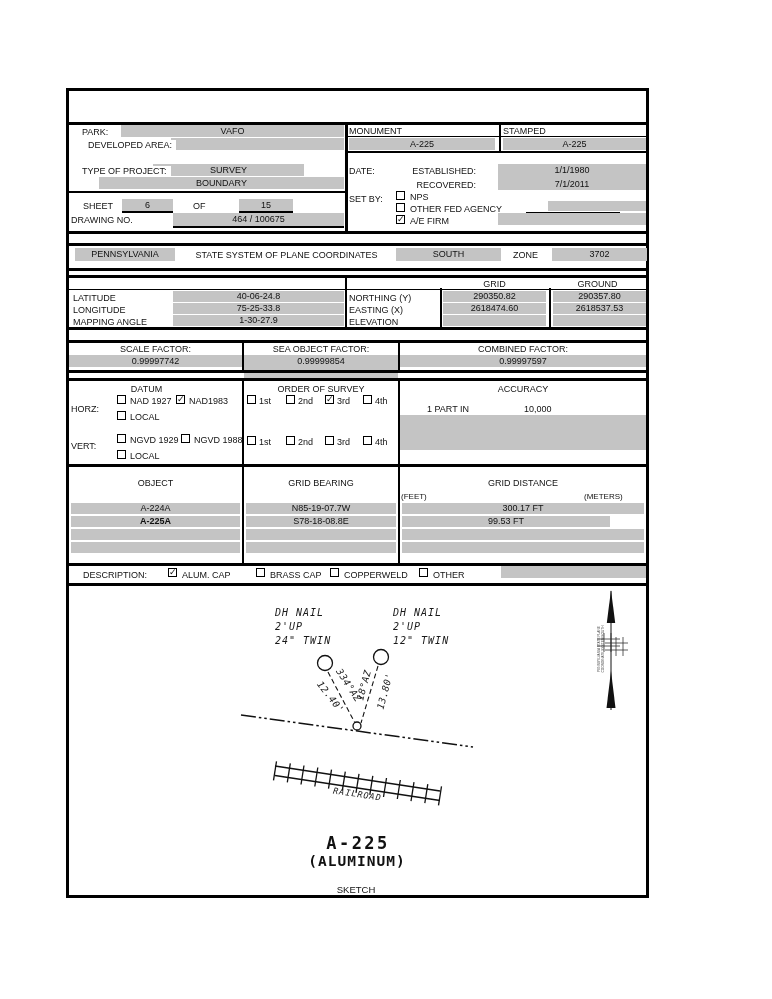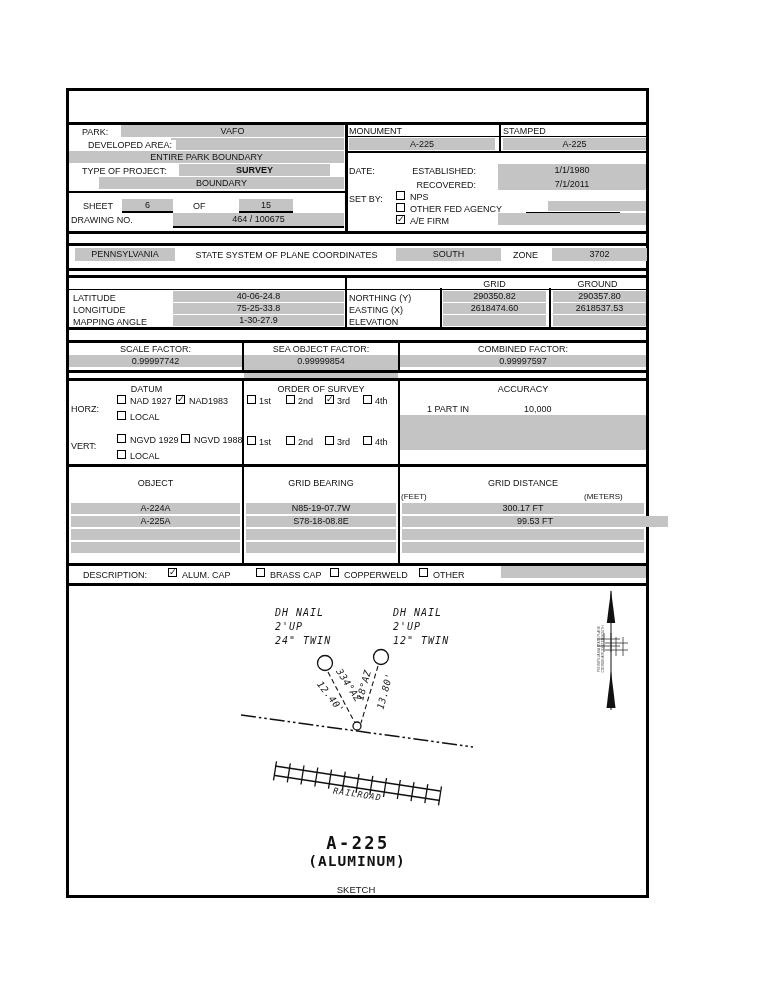--- a/index.html
+++ b/index.html
@@ -42,23 +42,22 @@
   <div id="form">
 
     <div class="hl" style="left:0;top:31px;width:577px;height:2.5px;"></div>
 
     <div class="bar" style="left:52px;top:34px;width:223px;height:12px;">VAFO</div>
     <div class="lbl" style="left:13px;top:36px;background:#fff;padding-right:4px;">PARK:</div>
 
     <div class="bar" style="left:102px;top:47px;width:173px;height:12px;"></div>
     <div class="lbl" style="left:19px;top:49px;background:#fff;padding-right:4px;">DEVELOPED AREA:</div>
 
-    <div class="bar" style="left:0px;top:60px;width:275px;height:12px;">ENTIRE PARK BOUNDARY</div>
-
-    <div class="bar" style="left:110px;top:73px;width:151px;height:12px;font-weight:bold;">SURVEY</div>
+
+    <div class="bar" style="left:84px;top:73px;width:151px;height:12px;">SURVEY</div>
     <div class="lbl" style="left:13px;top:75px;background:#fff;padding-right:4px;">TYPE OF PROJECT:</div>
 
     <div class="bar" style="left:30px;top:86px;width:245px;height:12px;">BOUNDARY</div>
 
     <div class="hl" style="left:0;top:100px;width:276px;height:2px;"></div>
     <div class="lbl" style="left:14px;top:110px;">SHEET</div>
     <div class="bar" style="left:53px;top:108px;width:51px;height:12px;">6</div>
     <div class="hl" style="left:53px;top:120px;width:51px;height:1.5px;"></div>
     <div class="lbl" style="left:124px;top:110px;">OF</div>
     <div class="bar" style="left:170px;top:108px;width:54px;height:12px;">15</div>
@@ -196,23 +195,23 @@
     <div class="lbl ctr" style="left:0;top:387px;width:173px;">OBJECT</div>
     <div class="lbl ctr" style="left:175px;top:387px;width:154px;">GRID BEARING</div>
     <div class="lbl ctr" style="left:331px;top:387px;width:246px;">GRID DISTANCE</div>
     <div class="lbl8" style="left:332px;top:401px;">(FEET)</div>
     <div class="lbl8" style="left:515px;top:401px;">(METERS)</div>
 
     <div class="bar" style="left:2px;top:412px;width:169px;height:11px;line-height:11px;">A-224A</div>
     <div class="bar" style="left:177px;top:412px;width:150px;height:11px;line-height:11px;">N85-19-07.7W</div>
     <div class="bar" style="left:333px;top:412px;width:242px;height:11px;line-height:11px;">300.17 FT</div>
 
-    <div class="bar" style="left:2px;top:425px;width:169px;height:11px;line-height:11px;">A-225A</div>
+    <div class="bar" style="left:2px;top:425px;width:169px;height:11px;line-height:11px;font-weight:bold;">A-225A</div>
     <div class="bar" style="left:177px;top:425px;width:150px;height:11px;line-height:11px;">S78-18-08.8E</div>
-    <div class="bar" style="left:333px;top:425px;width:266px;height:11px;line-height:11px;">99.53 FT</div>
+    <div class="bar" style="left:333px;top:425px;width:208px;height:11px;line-height:11px;">99.53 FT</div>
 
     <div class="bar" style="left:2px;top:438px;width:169px;height:11px;"></div>
     <div class="bar" style="left:177px;top:438px;width:150px;height:11px;"></div>
     <div class="bar" style="left:333px;top:438px;width:242px;height:11px;"></div>
 
     <div class="bar" style="left:2px;top:451px;width:169px;height:11px;"></div>
     <div class="bar" style="left:177px;top:451px;width:150px;height:11px;"></div>
     <div class="bar" style="left:333px;top:451px;width:242px;height:11px;"></div>
 
     <div class="hl" style="left:0;top:472px;width:577px;height:2.5px;"></div>

